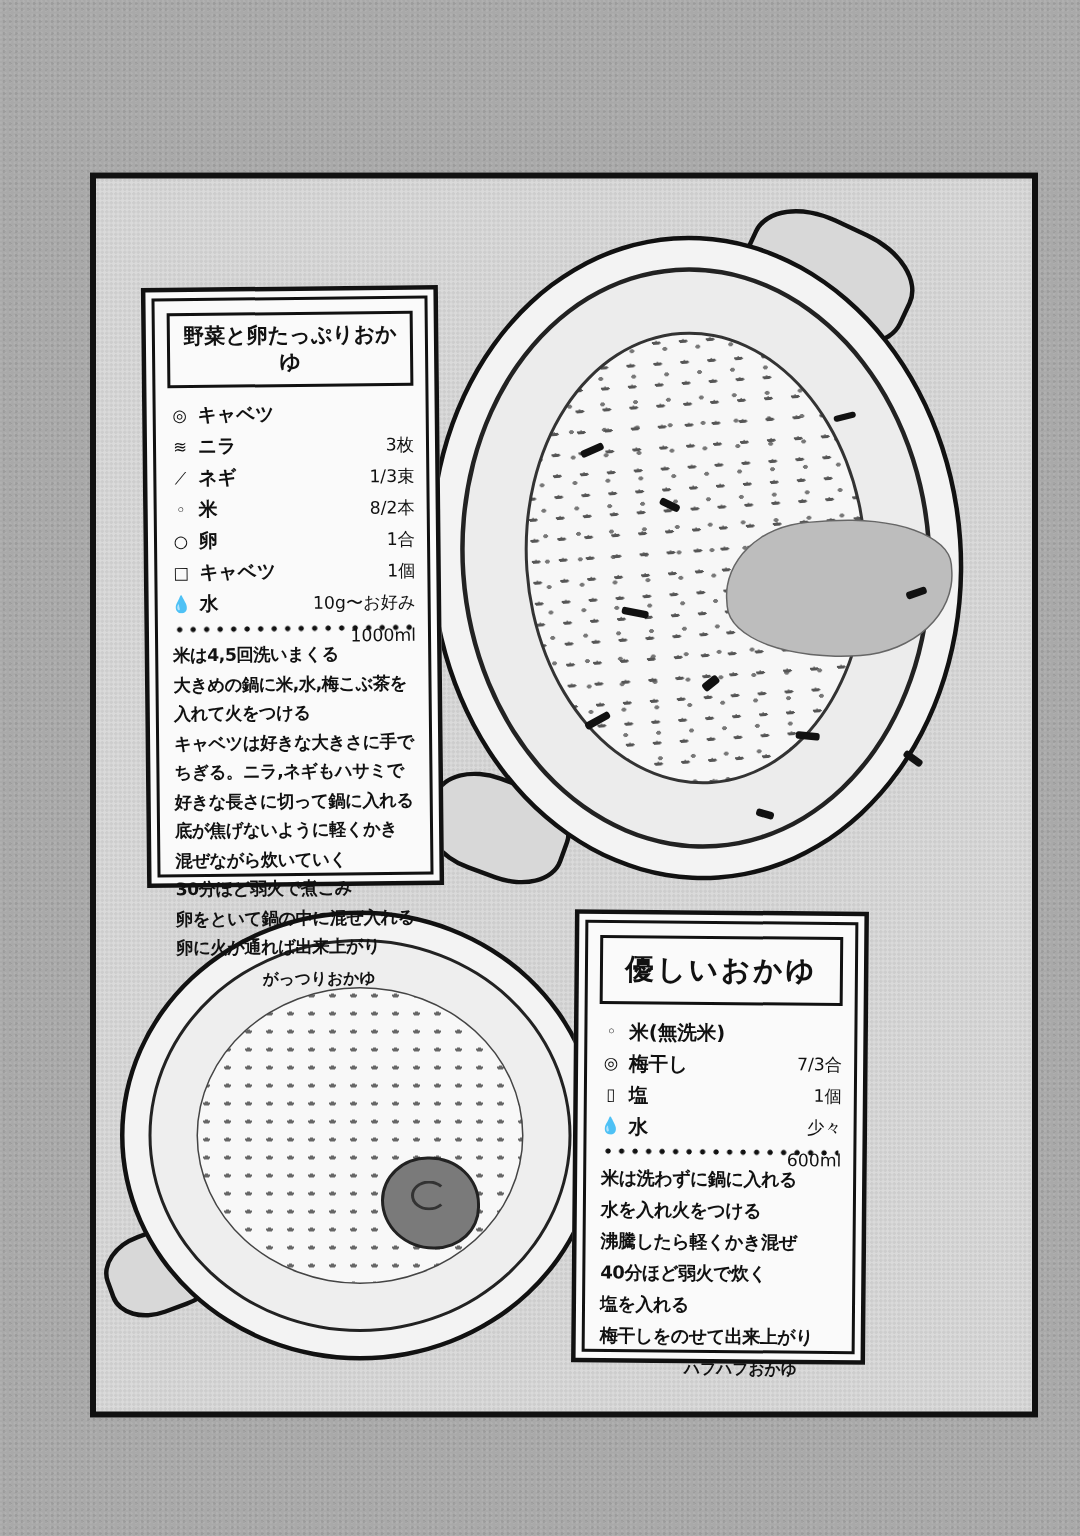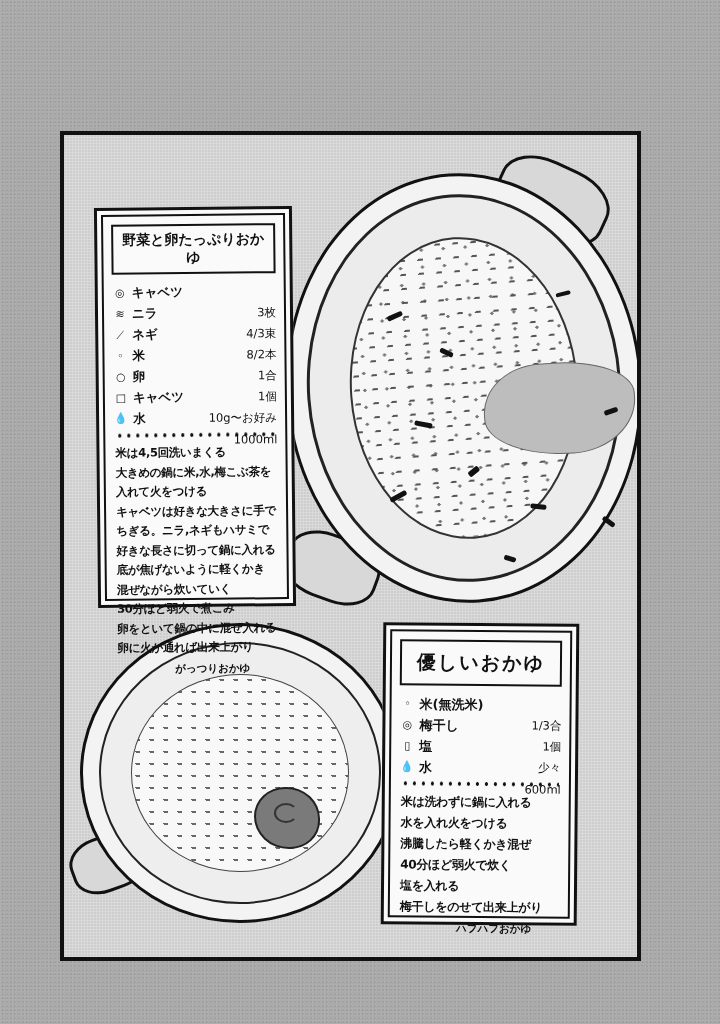--- a/index.html
+++ b/index.html
@@ -6,21 +6,21 @@
     body {
       width: 720px; height: 1024px; position: relative; overflow: hidden;
       background: #a9a9a9;
       background-image:
         radial-gradient(circle at 20% 30%, rgba(255,255,255,0.08) 0 1px, transparent 1px),
         radial-gradient(circle at 70% 60%, rgba(0,0,0,0.08) 0 1px, transparent 1px);
       background-size: 3px 3px, 4px 4px;
       font-family: "DejaVu Sans", sans-serif;
     }
     .panel {
-      position: absolute; left: 60px; top: 131px; width: 581px; height: 830px;
+      position: absolute; left: 60px; top: 115px; width: 632px; height: 830px;
       border: 4px solid #111; background: #dadada;
       background-image:
         radial-gradient(circle at 40% 40%, rgba(0,0,0,0.06) 0 1px, transparent 1px);
       background-size: 3px 3px;
       box-sizing: border-box; overflow: hidden;
     }
     
     .pot { position: absolute; border-radius: 50%; box-sizing: border-box; }
     .pot-large {
       left: 222px; top: 38px; width: 356px; height: 430px;
@@ -144,21 +144,21 @@
     <div class="card-title">野菜と卵たっぷりおかゆ</div>
     <ul class="ing">
       <li>
         <span class="ico">◎</span>
         <span class="name">キャベツ</span>
         <span class="qty">3枚</span>
       </li>
       <li>
         <span class="ico">≋</span>
         <span class="name">ニラ</span>
-        <span class="qty">4/3束</span>
+        <span class="qty">1/3束</span>
       </li>
       <li>
         <span class="ico">⟋</span>
         <span class="name">ネギ</span>
         <span class="qty">8/2本</span>
       </li>
       <li>
         <span class="ico">◦</span>
         <span class="name">米</span>
         <span class="qty">1合</span>
@@ -195,21 +195,21 @@
     </ul>
     <div class="footer-note">がっつりおかゆ</div>
   </div>
 
   <div class="card card-2">
     <div class="card-title">優しいおかゆ</div>
     <ul class="ing">
       <li>
         <span class="ico">◦</span>
         <span class="name">米(無洗米)</span>
-        <span class="qty">1/3合</span>
+        <span class="qty">7/3合</span>
       </li>
       <li>
         <span class="ico">◎</span>
         <span class="name">梅干し</span>
         <span class="qty">1個</span>
       </li>
       <li>
         <span class="ico">▯</span>
         <span class="name">塩</span>
         <span class="qty">少々</span>

